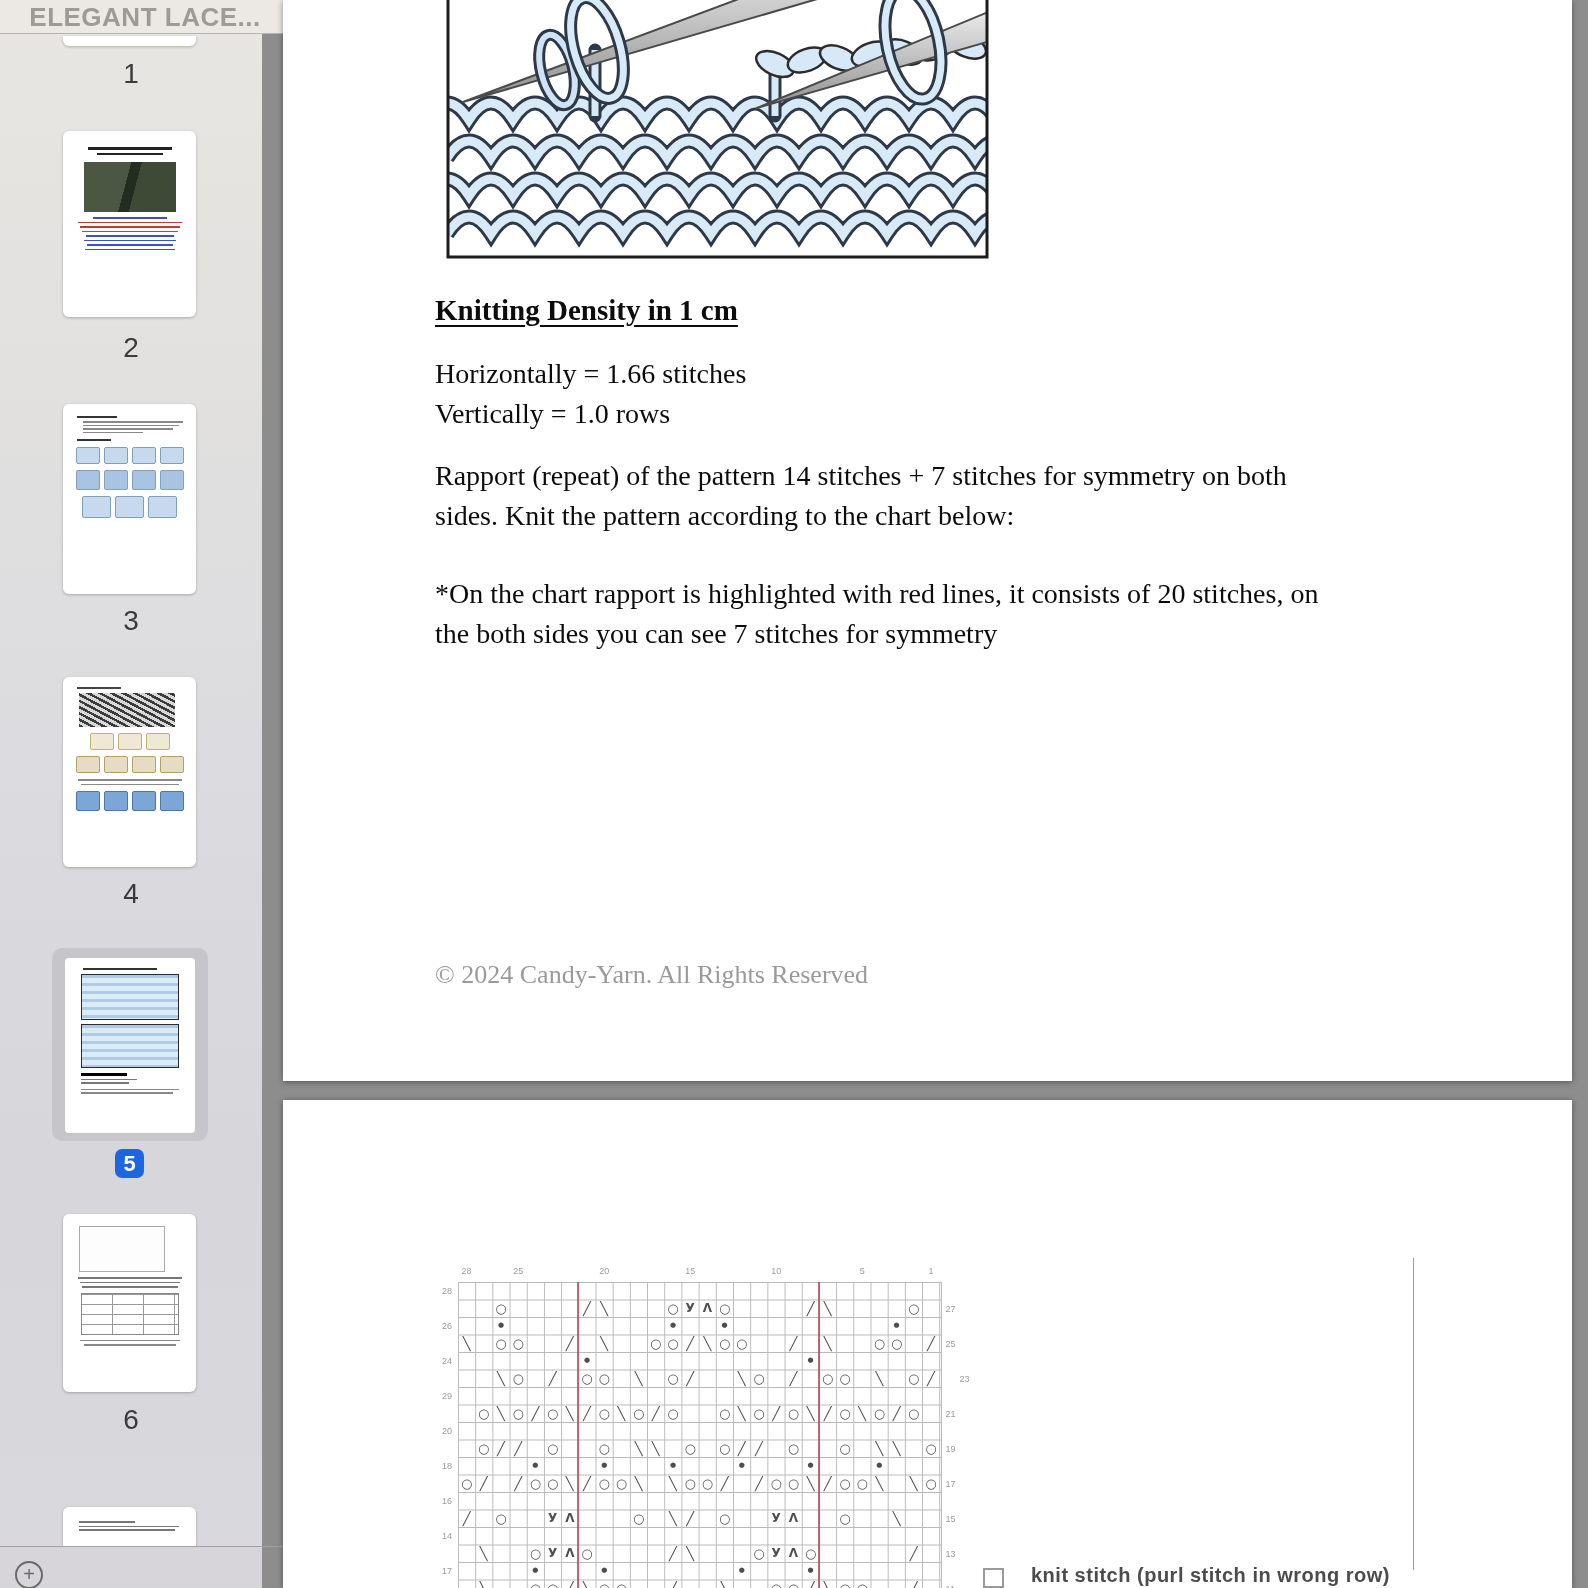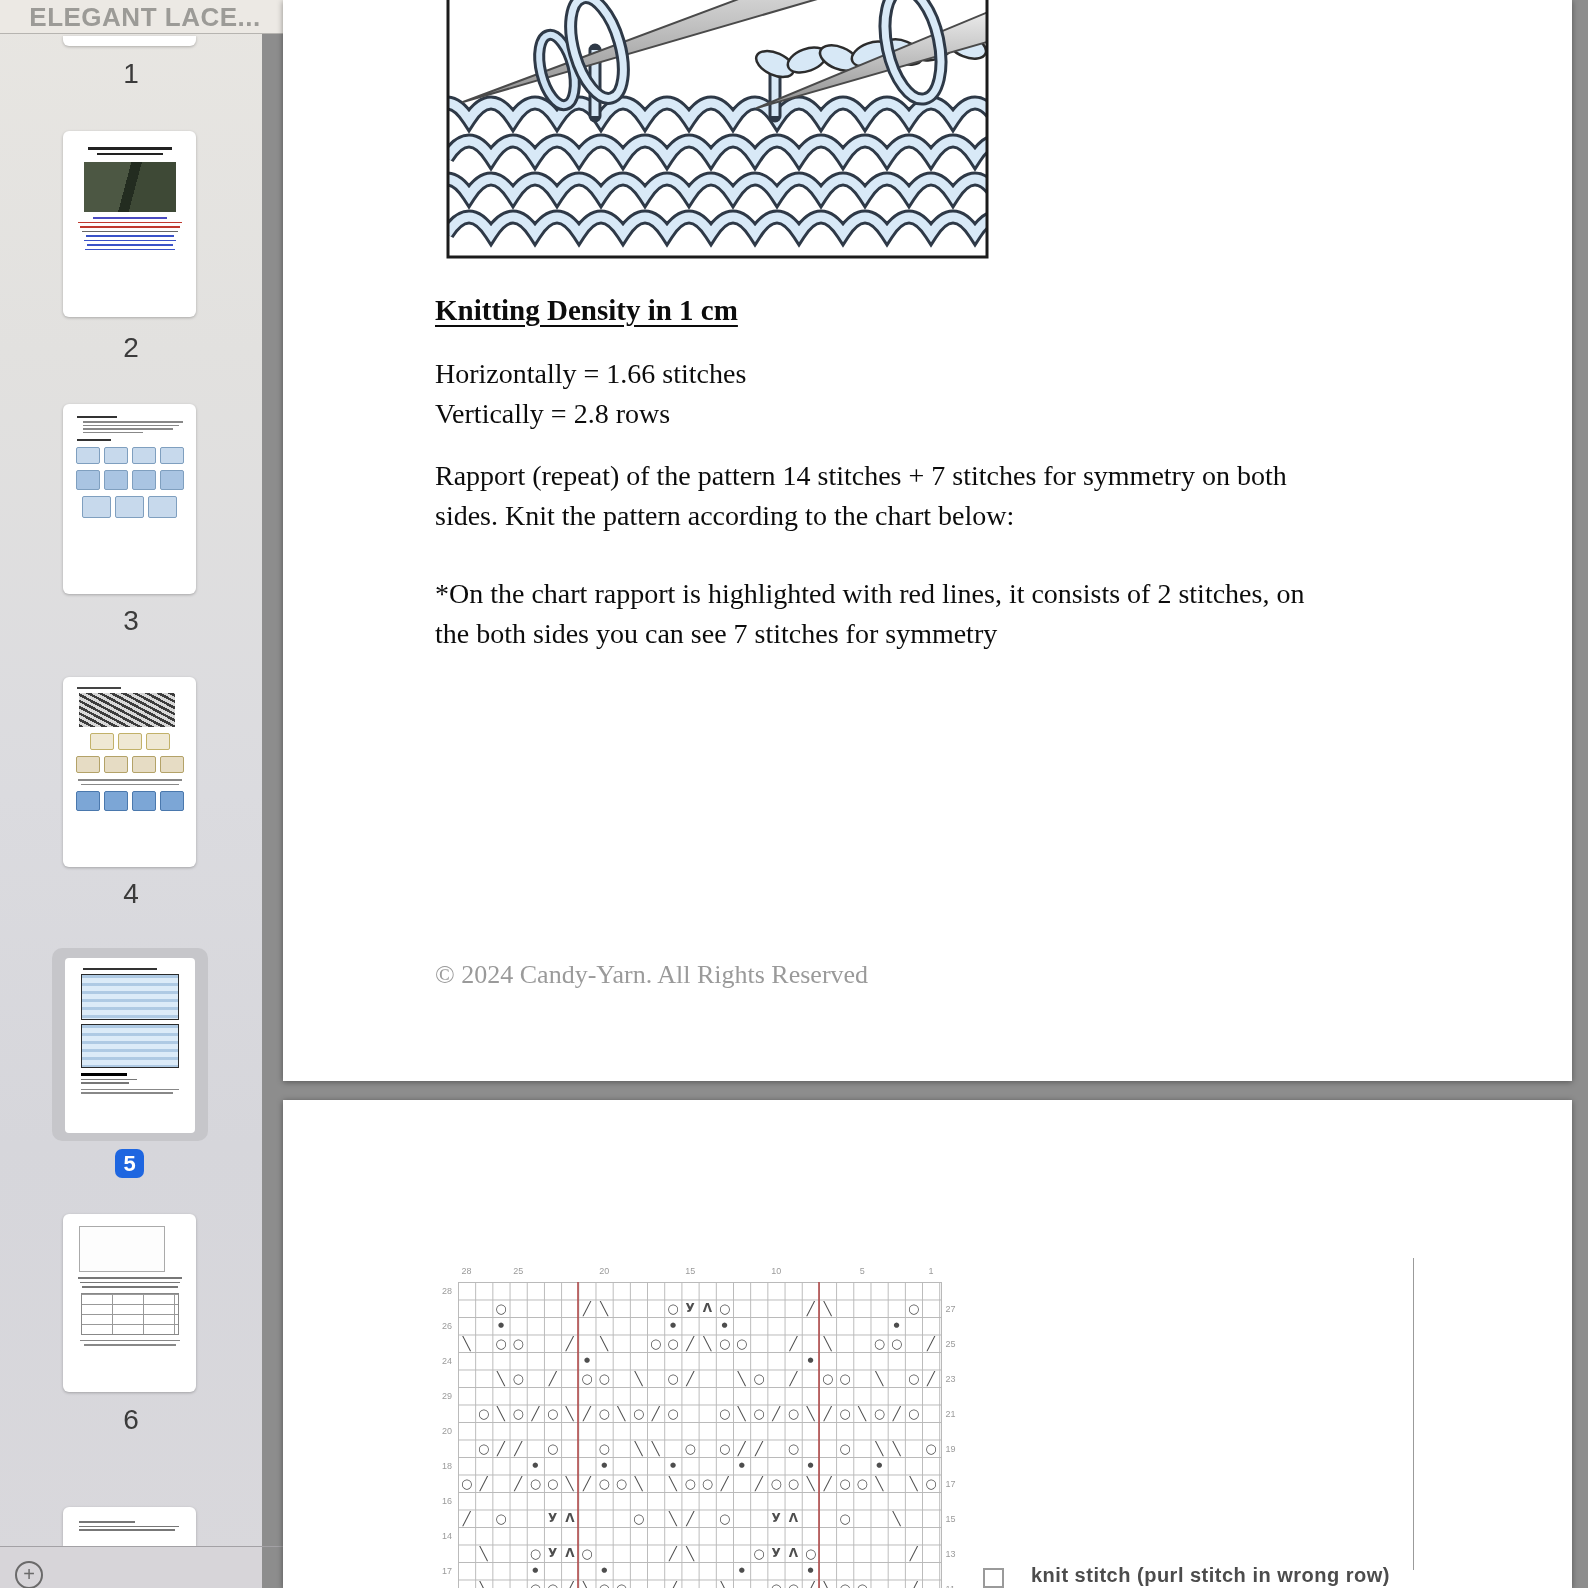--- a/index.html
+++ b/index.html
@@ -223,30 +223,30 @@
         <ellipse cx="468" cy="46" rx="26" ry="56" transform="rotate(-12 468 46)" stroke="#d8e9f7" stroke-width="7"></ellipse>
       </g>
     </g>
     <rect x="3" y="-8" width="539" height="267" fill="none" stroke="#1b1b1b" stroke-width="3"></rect>
   </svg>
 
   <div id="p5-heading" class="serif">Knitting Density in 1 cm</div>
 
   <div id="p5-density" class="serif">
     <div>Horizontally = 1.66 stitches</div>
-    <div>Vertically = 2.8 rows</div>
+    <div>Vertically = 1.0 rows</div>
   </div>
 
   <div id="p5-para1" class="serif">
     <div>Rapport (repeat) of the pattern 14 stitches + 7 stitches for symmetry on both</div>
     <div>sides. Knit the pattern according to the chart below:</div>
   </div>
 
   <div id="p5-para2" class="serif">
-    <div>*On the chart rapport is highlighted with red lines, it consists of 2 stitches, on</div>
+    <div>*On the chart rapport is highlighted with red lines, it consists of 20 stitches, on</div>
     <div>the both sides you can see 7 stitches for symmetry</div>
   </div>
 
   <div id="p5-copyright" class="serif">© 2024 Candy-Yarn. All Rights Reserved</div>
 </div>
 
 <div id="page6" class="page">
   <div id="chart-grid">
       <div class="csym" style="left: 34.4px; top: 17.5px;">○</div>
       <div class="csym" style="left: 120.4px; top: 17.5px;">╱</div>
@@ -412,21 +412,21 @@
       <div class="csym" style="left: 447.2px; top: 297.5px;">╱</div>
     </div>
   <div id="p6-vline"></div>
   <div id="legend-swatch"></div>
   <div id="legend-text">knit stitch (purl stitch in wrong row)</div>
 <div class="chlab" style="left: 145px; top: 185px; width: 24px; text-align: right;">28</div>
     <div class="chlab" style="left: 662.6px; top: 202.5px; width: 24px; text-align: left;">27</div>
     <div class="chlab" style="left: 145px; top: 220px; width: 24px; text-align: right;">26</div>
     <div class="chlab" style="left: 662.6px; top: 237.5px; width: 24px; text-align: left;">25</div>
     <div class="chlab" style="left: 145px; top: 255px; width: 24px; text-align: right;">24</div>
-    <div class="chlab" style="left: 662.6px; top: 272.5px; width: 24px; text-align: left;">23</div>
+    <div class="chlab" style="left: 662.6px; top: 272.5px; width: 24px; text-align: right;">23</div>
     <div class="chlab" style="left: 145px; top: 290px; width: 24px; text-align: right;">29</div>
     <div class="chlab" style="left: 662.6px; top: 307.5px; width: 24px; text-align: left;">21</div>
     <div class="chlab" style="left: 145px; top: 325px; width: 24px; text-align: right;">20</div>
     <div class="chlab" style="left: 662.6px; top: 342.5px; width: 24px; text-align: left;">19</div>
     <div class="chlab" style="left: 145px; top: 360px; width: 24px; text-align: right;">18</div>
     <div class="chlab" style="left: 662.6px; top: 377.5px; width: 24px; text-align: left;">17</div>
     <div class="chlab" style="left: 145px; top: 395px; width: 24px; text-align: right;">16</div>
     <div class="chlab" style="left: 662.6px; top: 412.5px; width: 24px; text-align: left;">15</div>
     <div class="chlab" style="left: 145px; top: 430px; width: 24px; text-align: right;">14</div>
     <div class="chlab" style="left: 662.6px; top: 447.5px; width: 24px; text-align: left;">13</div>

